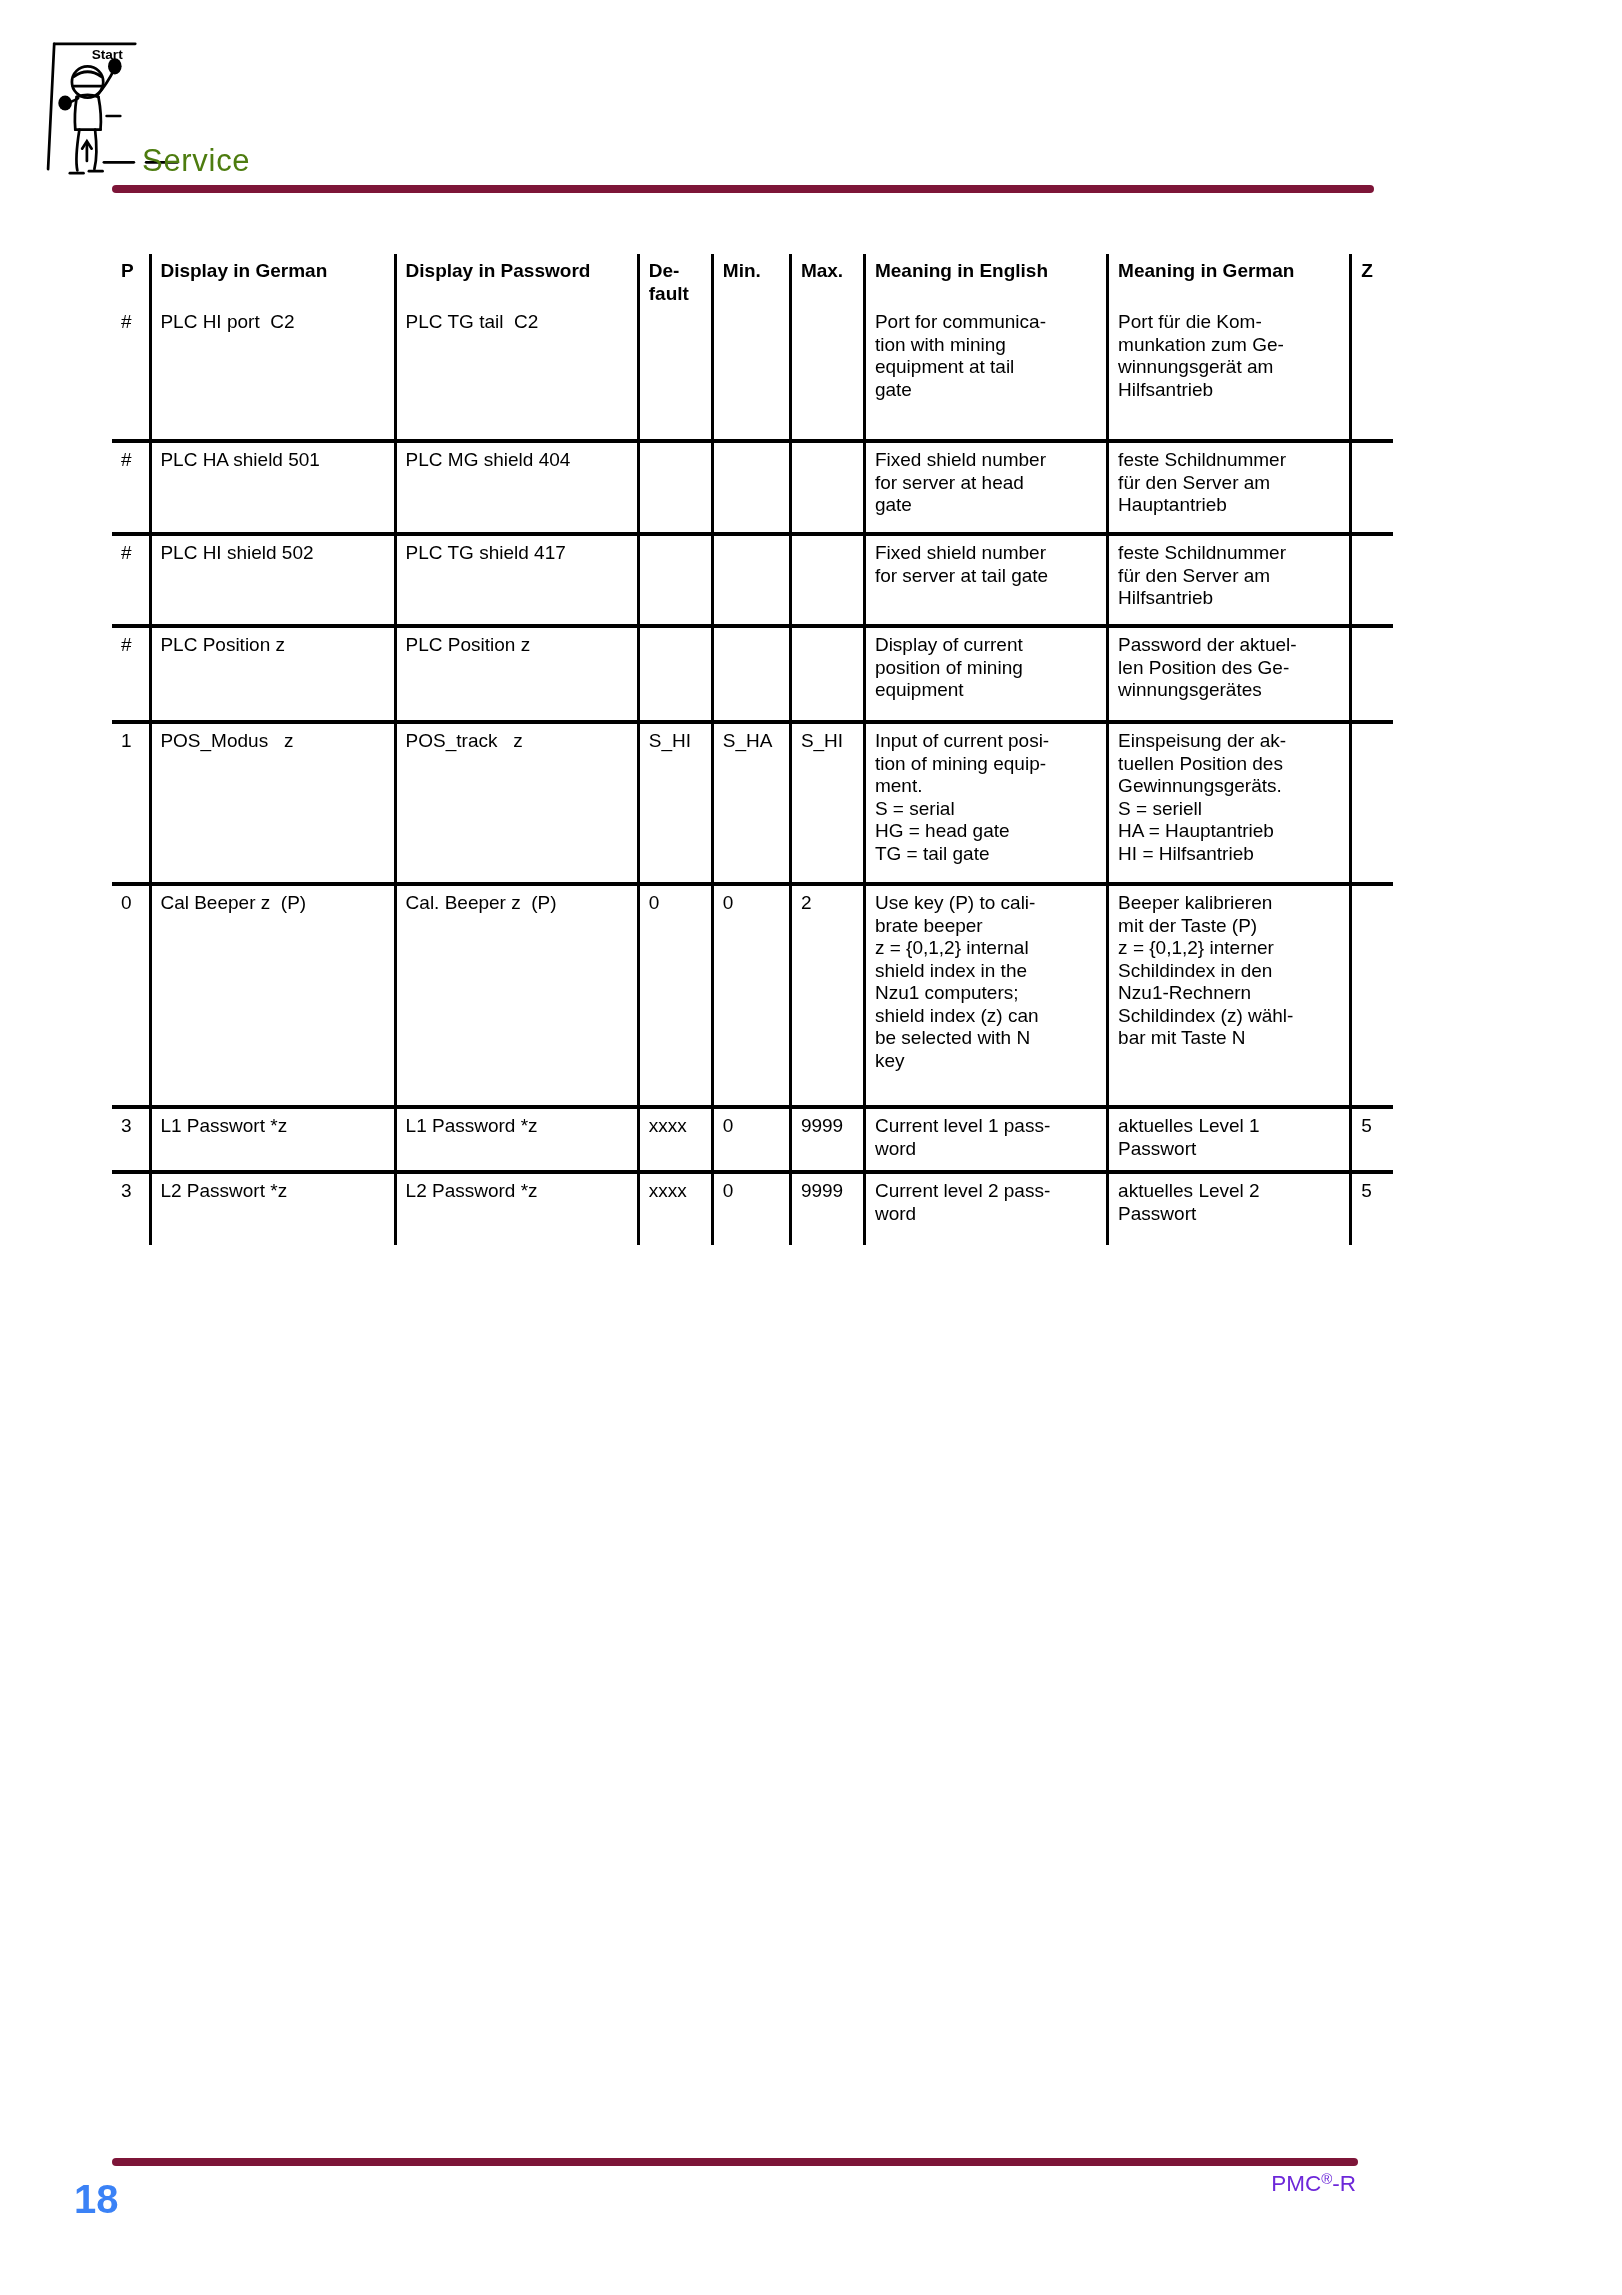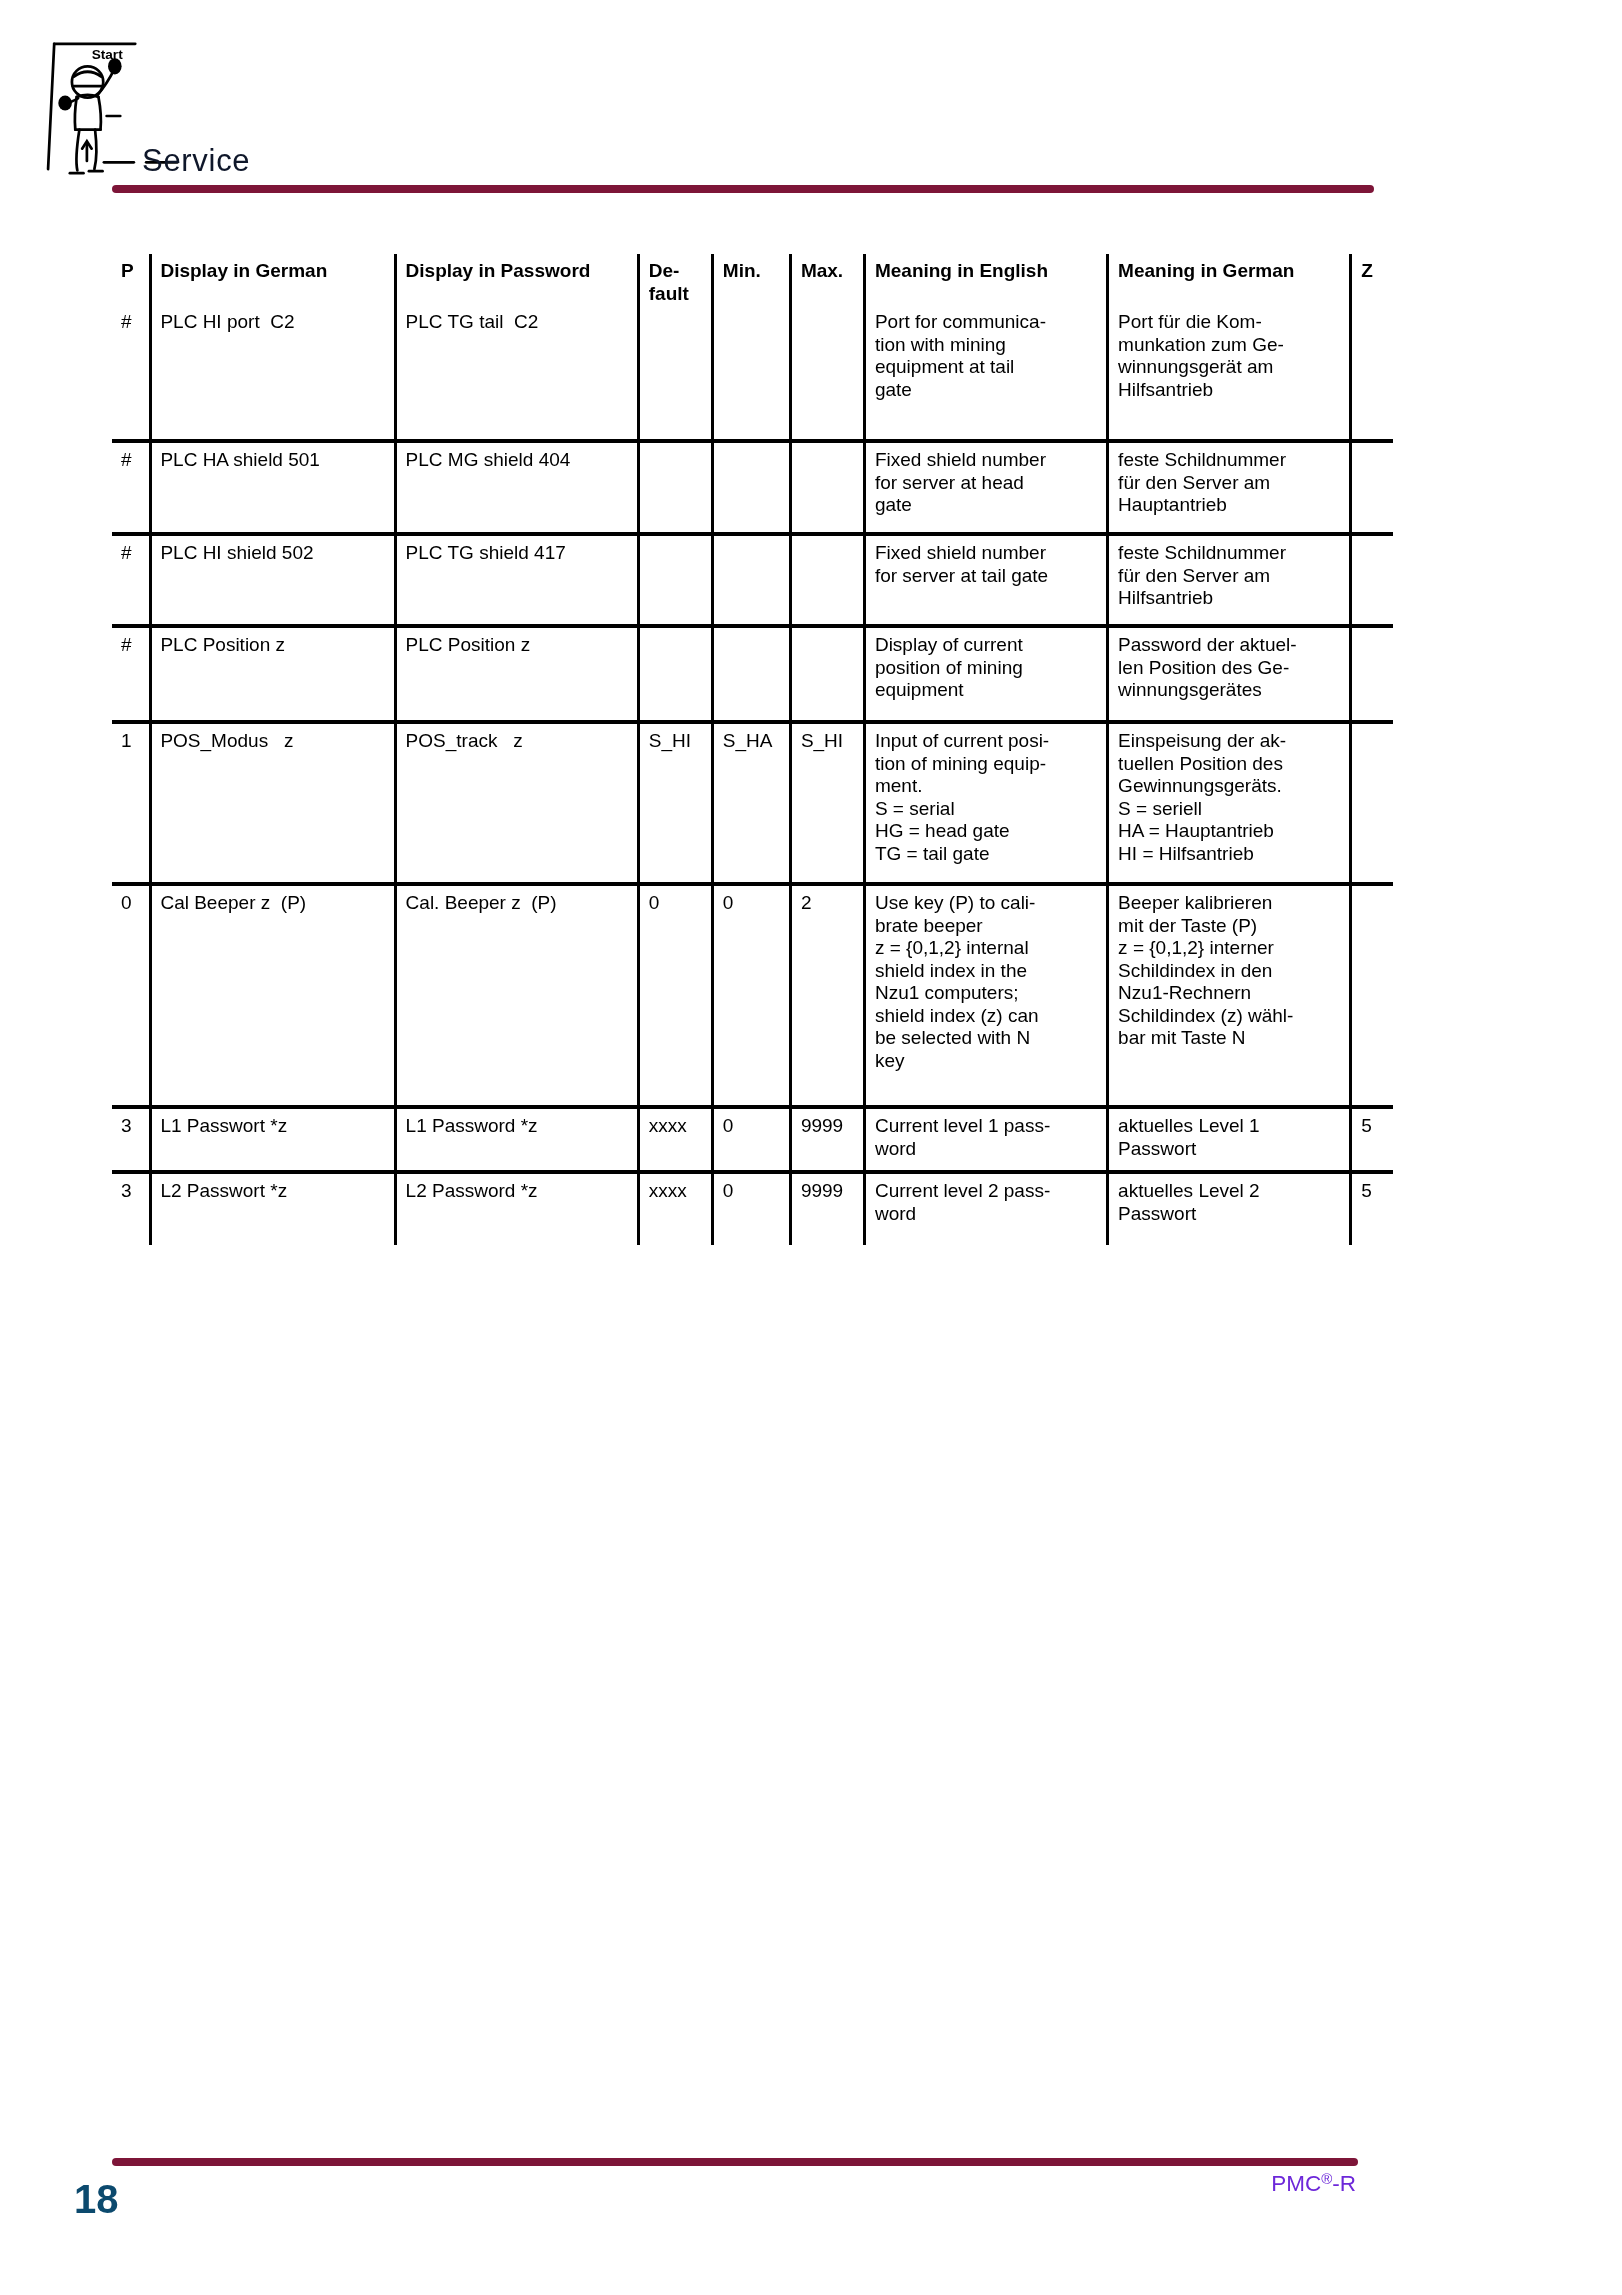--- a/index.html
+++ b/index.html
@@ -21,21 +21,21 @@
     position: absolute;
     left: 44px;
     top: 34px;
   }
   #page-title {
     position: absolute;
     left: 142px;
     top: 143px;
     font-size: 31px;
     letter-spacing: 0.7px;
-    color: #0f172a;
+    color: #4d7c0f;
   }
   .rule {
     position: absolute;
     background: #7d1538;
     height: 7.5px;
     border-radius: 4.1px;
   }
   #rule-top    { left: 112px; top: 185px; width: 1262px; }
   #rule-bottom { left: 112px; top: 2158px; width: 1246px; }
 
@@ -86,21 +86,21 @@
     padding-top: 9.5px;
   }
 
   
   #page-number {
     position: absolute;
     left: 74px;
     top: 2177px;
     font-size: 40px;
     font-weight: bold;
-    color: #0c4a6e;
+    color: #3b82f6;
   }
   #product-mark {
     position: absolute;
     right: 267px;
     top: 2170px;
     font-size: 22.5px;
     color: #6d28d9;
   }
   #product-mark sup {
     font-size: 15px;

